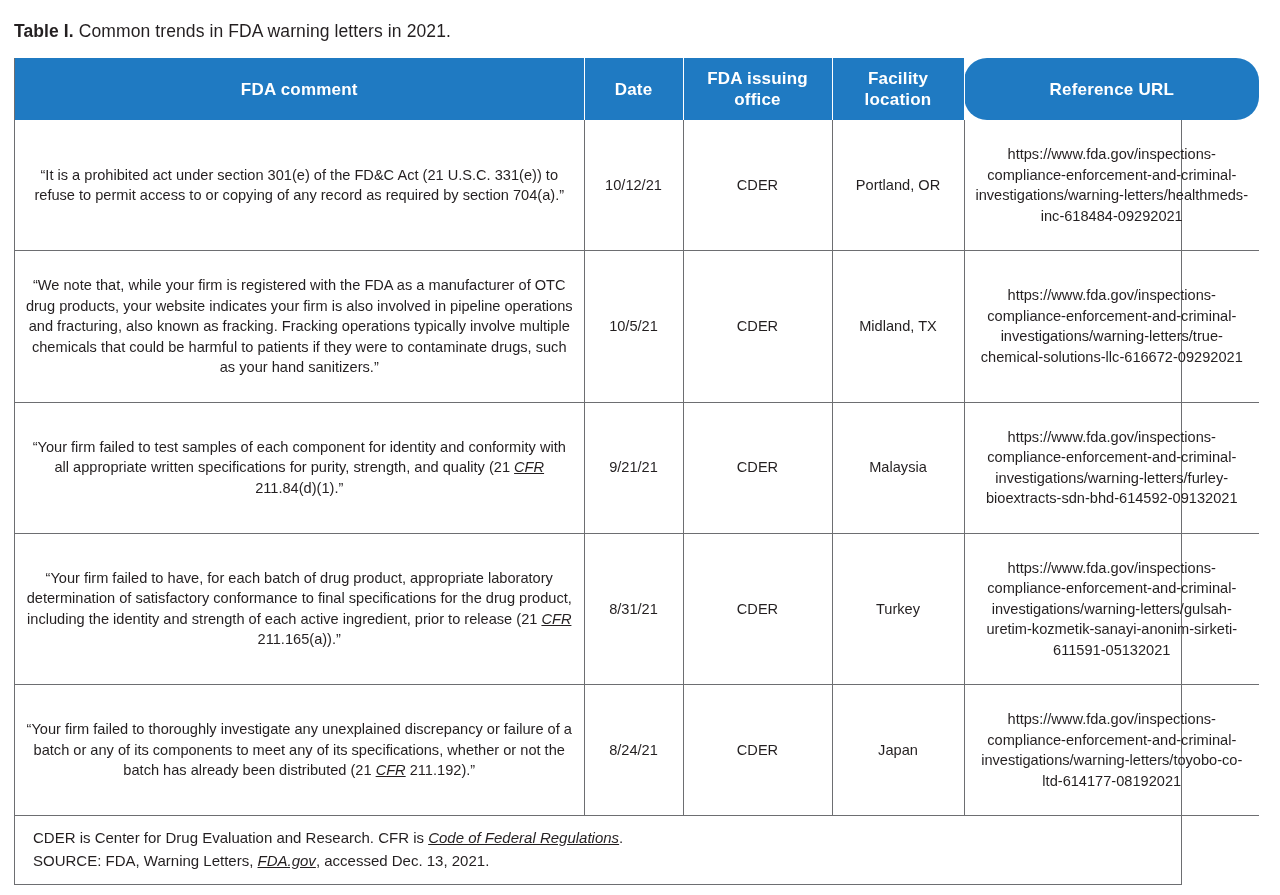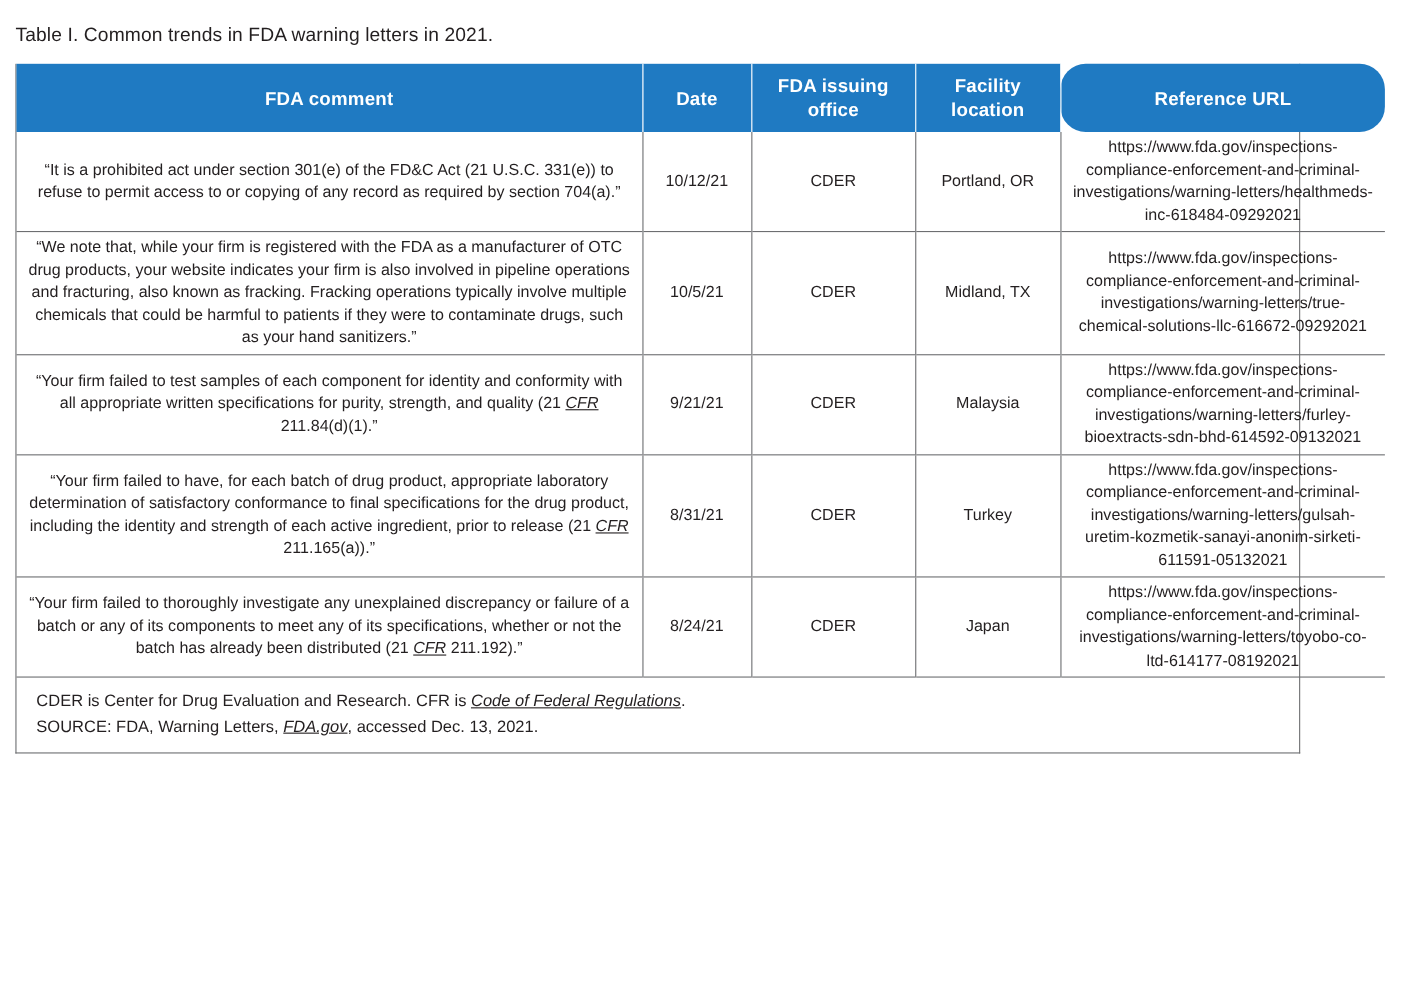--- a/index.html
+++ b/index.html
@@ -28,21 +28,21 @@
     position: absolute;
     left: 14px;
     top: 20px;
     font-size: 17.5px;
     line-height: 22px;
     color: #231f20;
     letter-spacing: 0.1px;
     white-space: nowrap;
   }
   .caption .caption-label {
-    font-weight: normal;
+    font-weight: bold;
   }
   .caption .caption-text {
     font-weight: normal;
   }
 
   
   .table-wrap {
     position: absolute;
     left: 14px;
     top: 58px;
@@ -78,21 +78,21 @@
   }
 
   
   tbody tr.data-row > td {
     border-top: 1px solid #6d6e71;
     border-right: 1px solid #6d6e71;
     vertical-align: middle;
     font-size: 14.6px;
     line-height: 20.5px;
     color: #231f20;
-    padding: 4px 10px;
+    padding: 24px 10px;
   }
   tbody tr.data-row > td:last-child {
     border-right: none;
   }
   tbody tr.data-row:first-child > td {
     border-top: none;
   }
 
   td.cell-comment {
     text-align: center;

